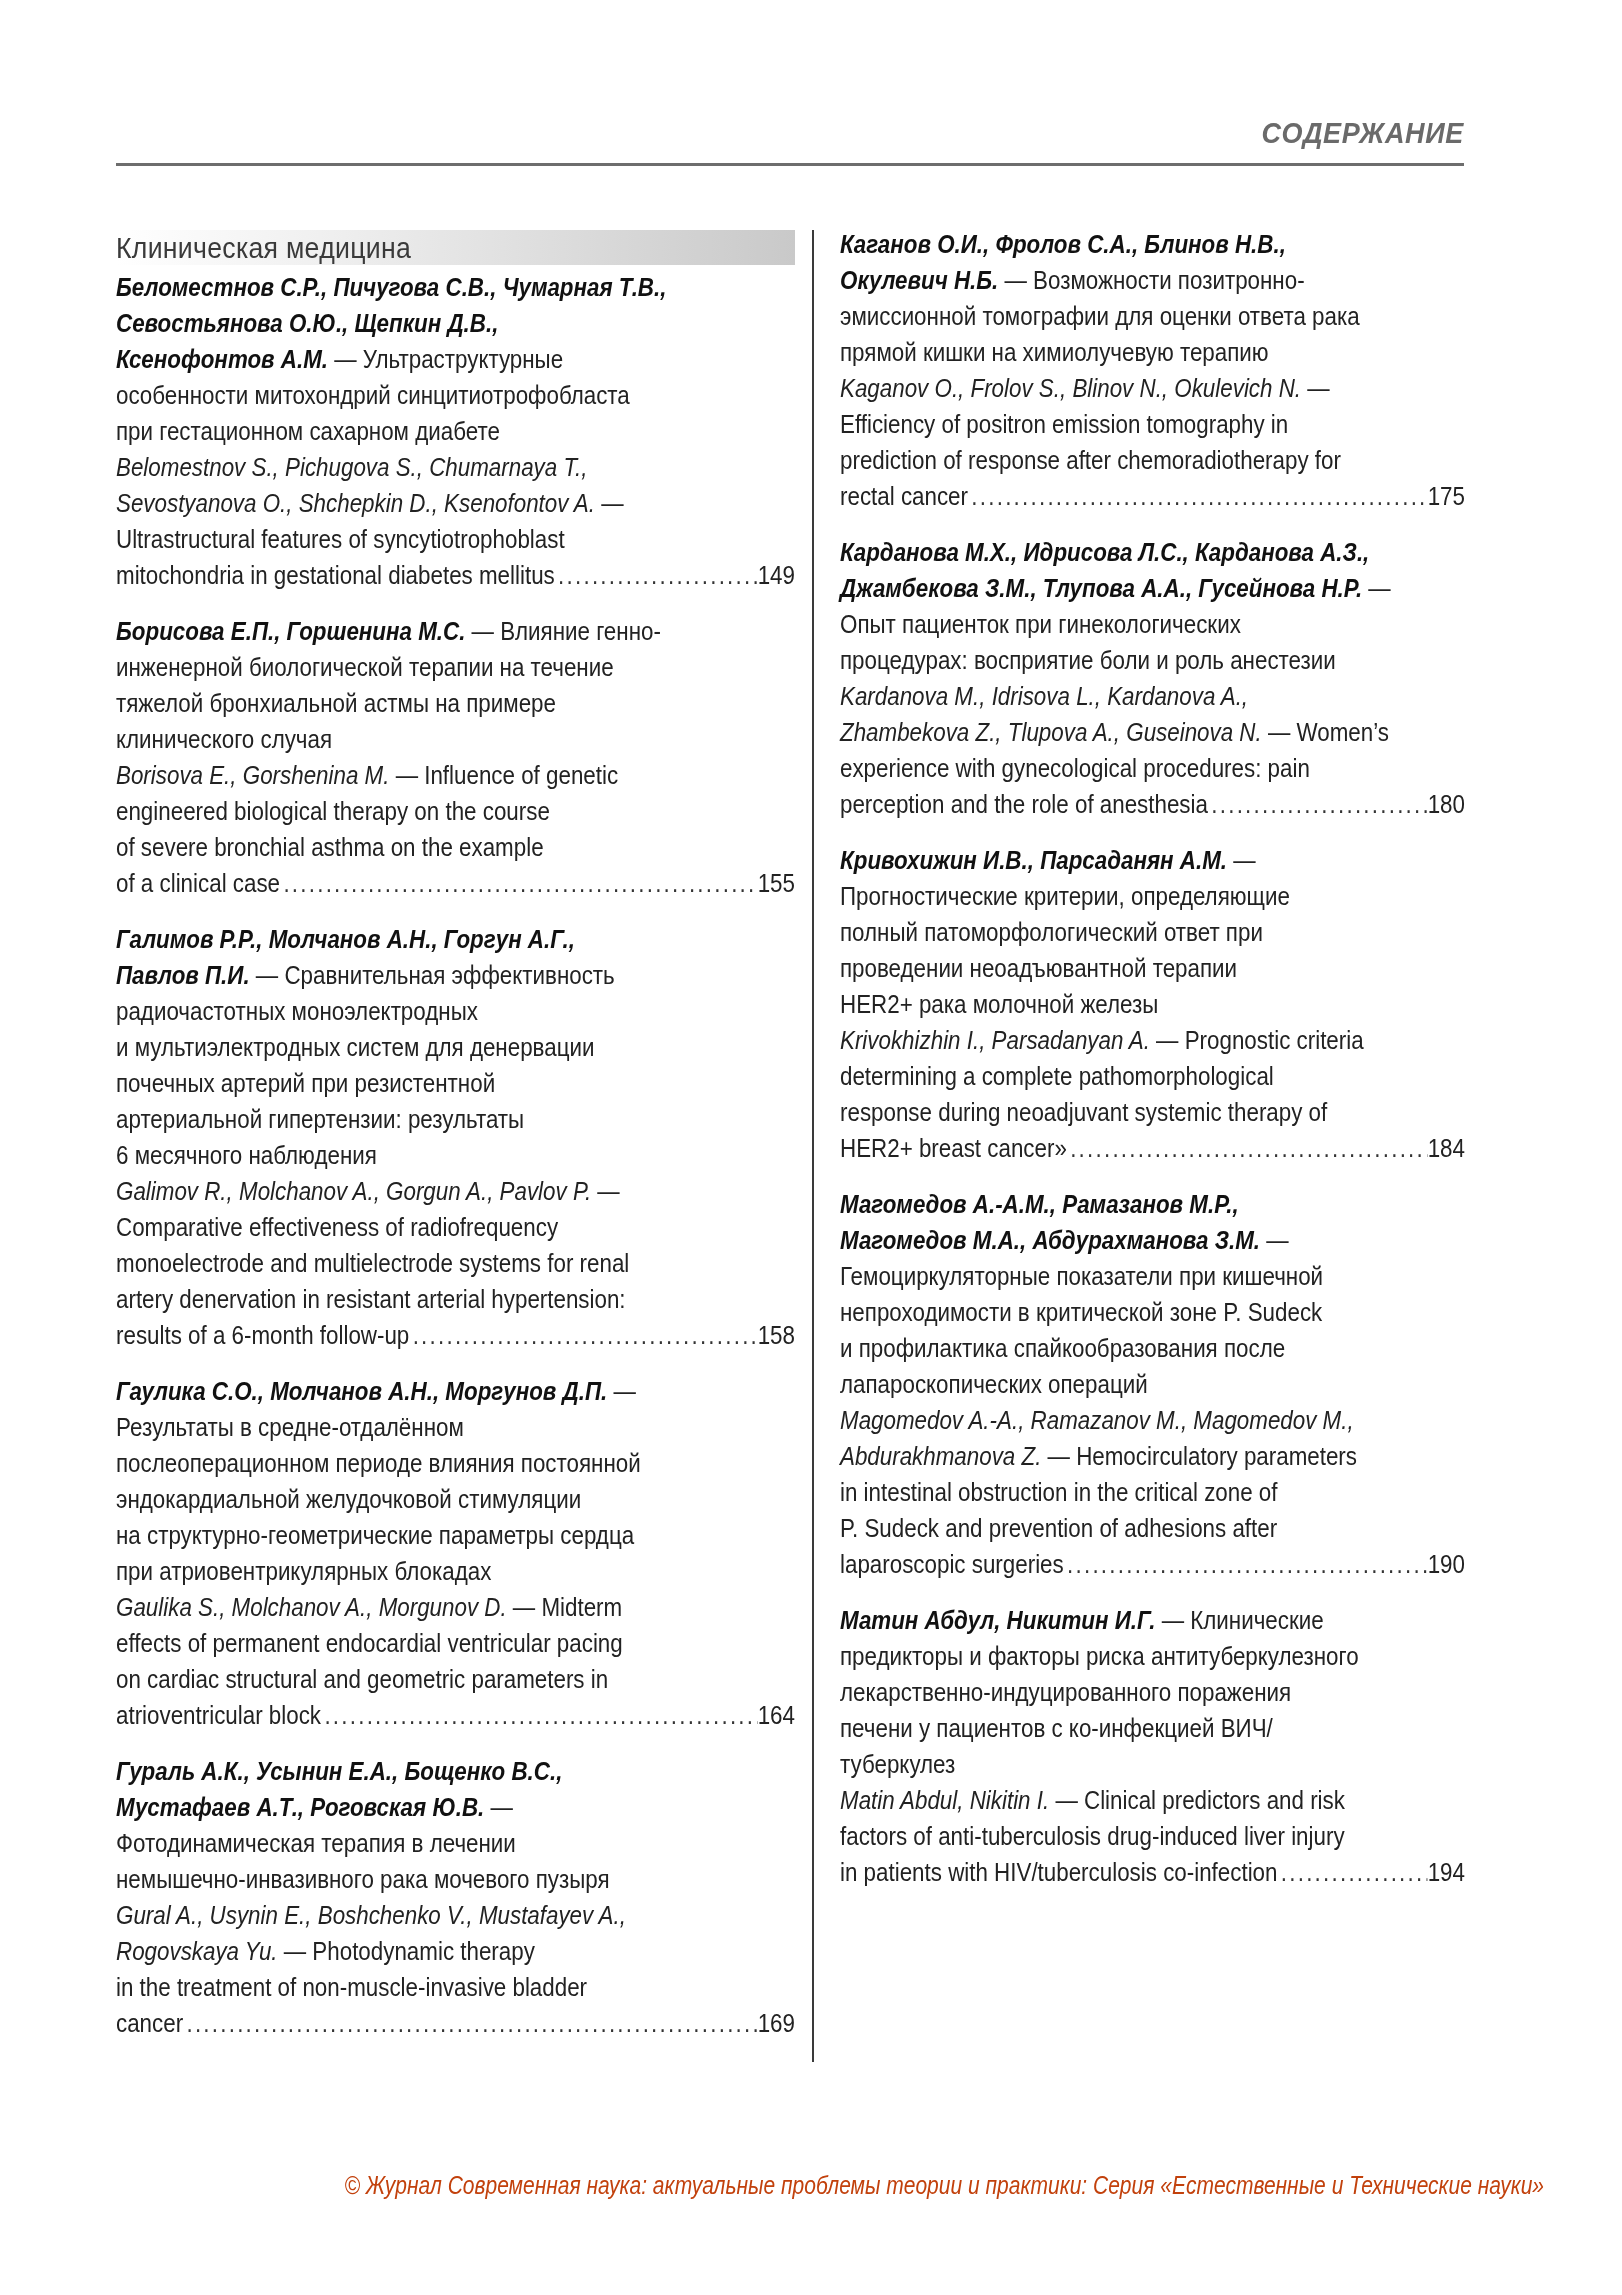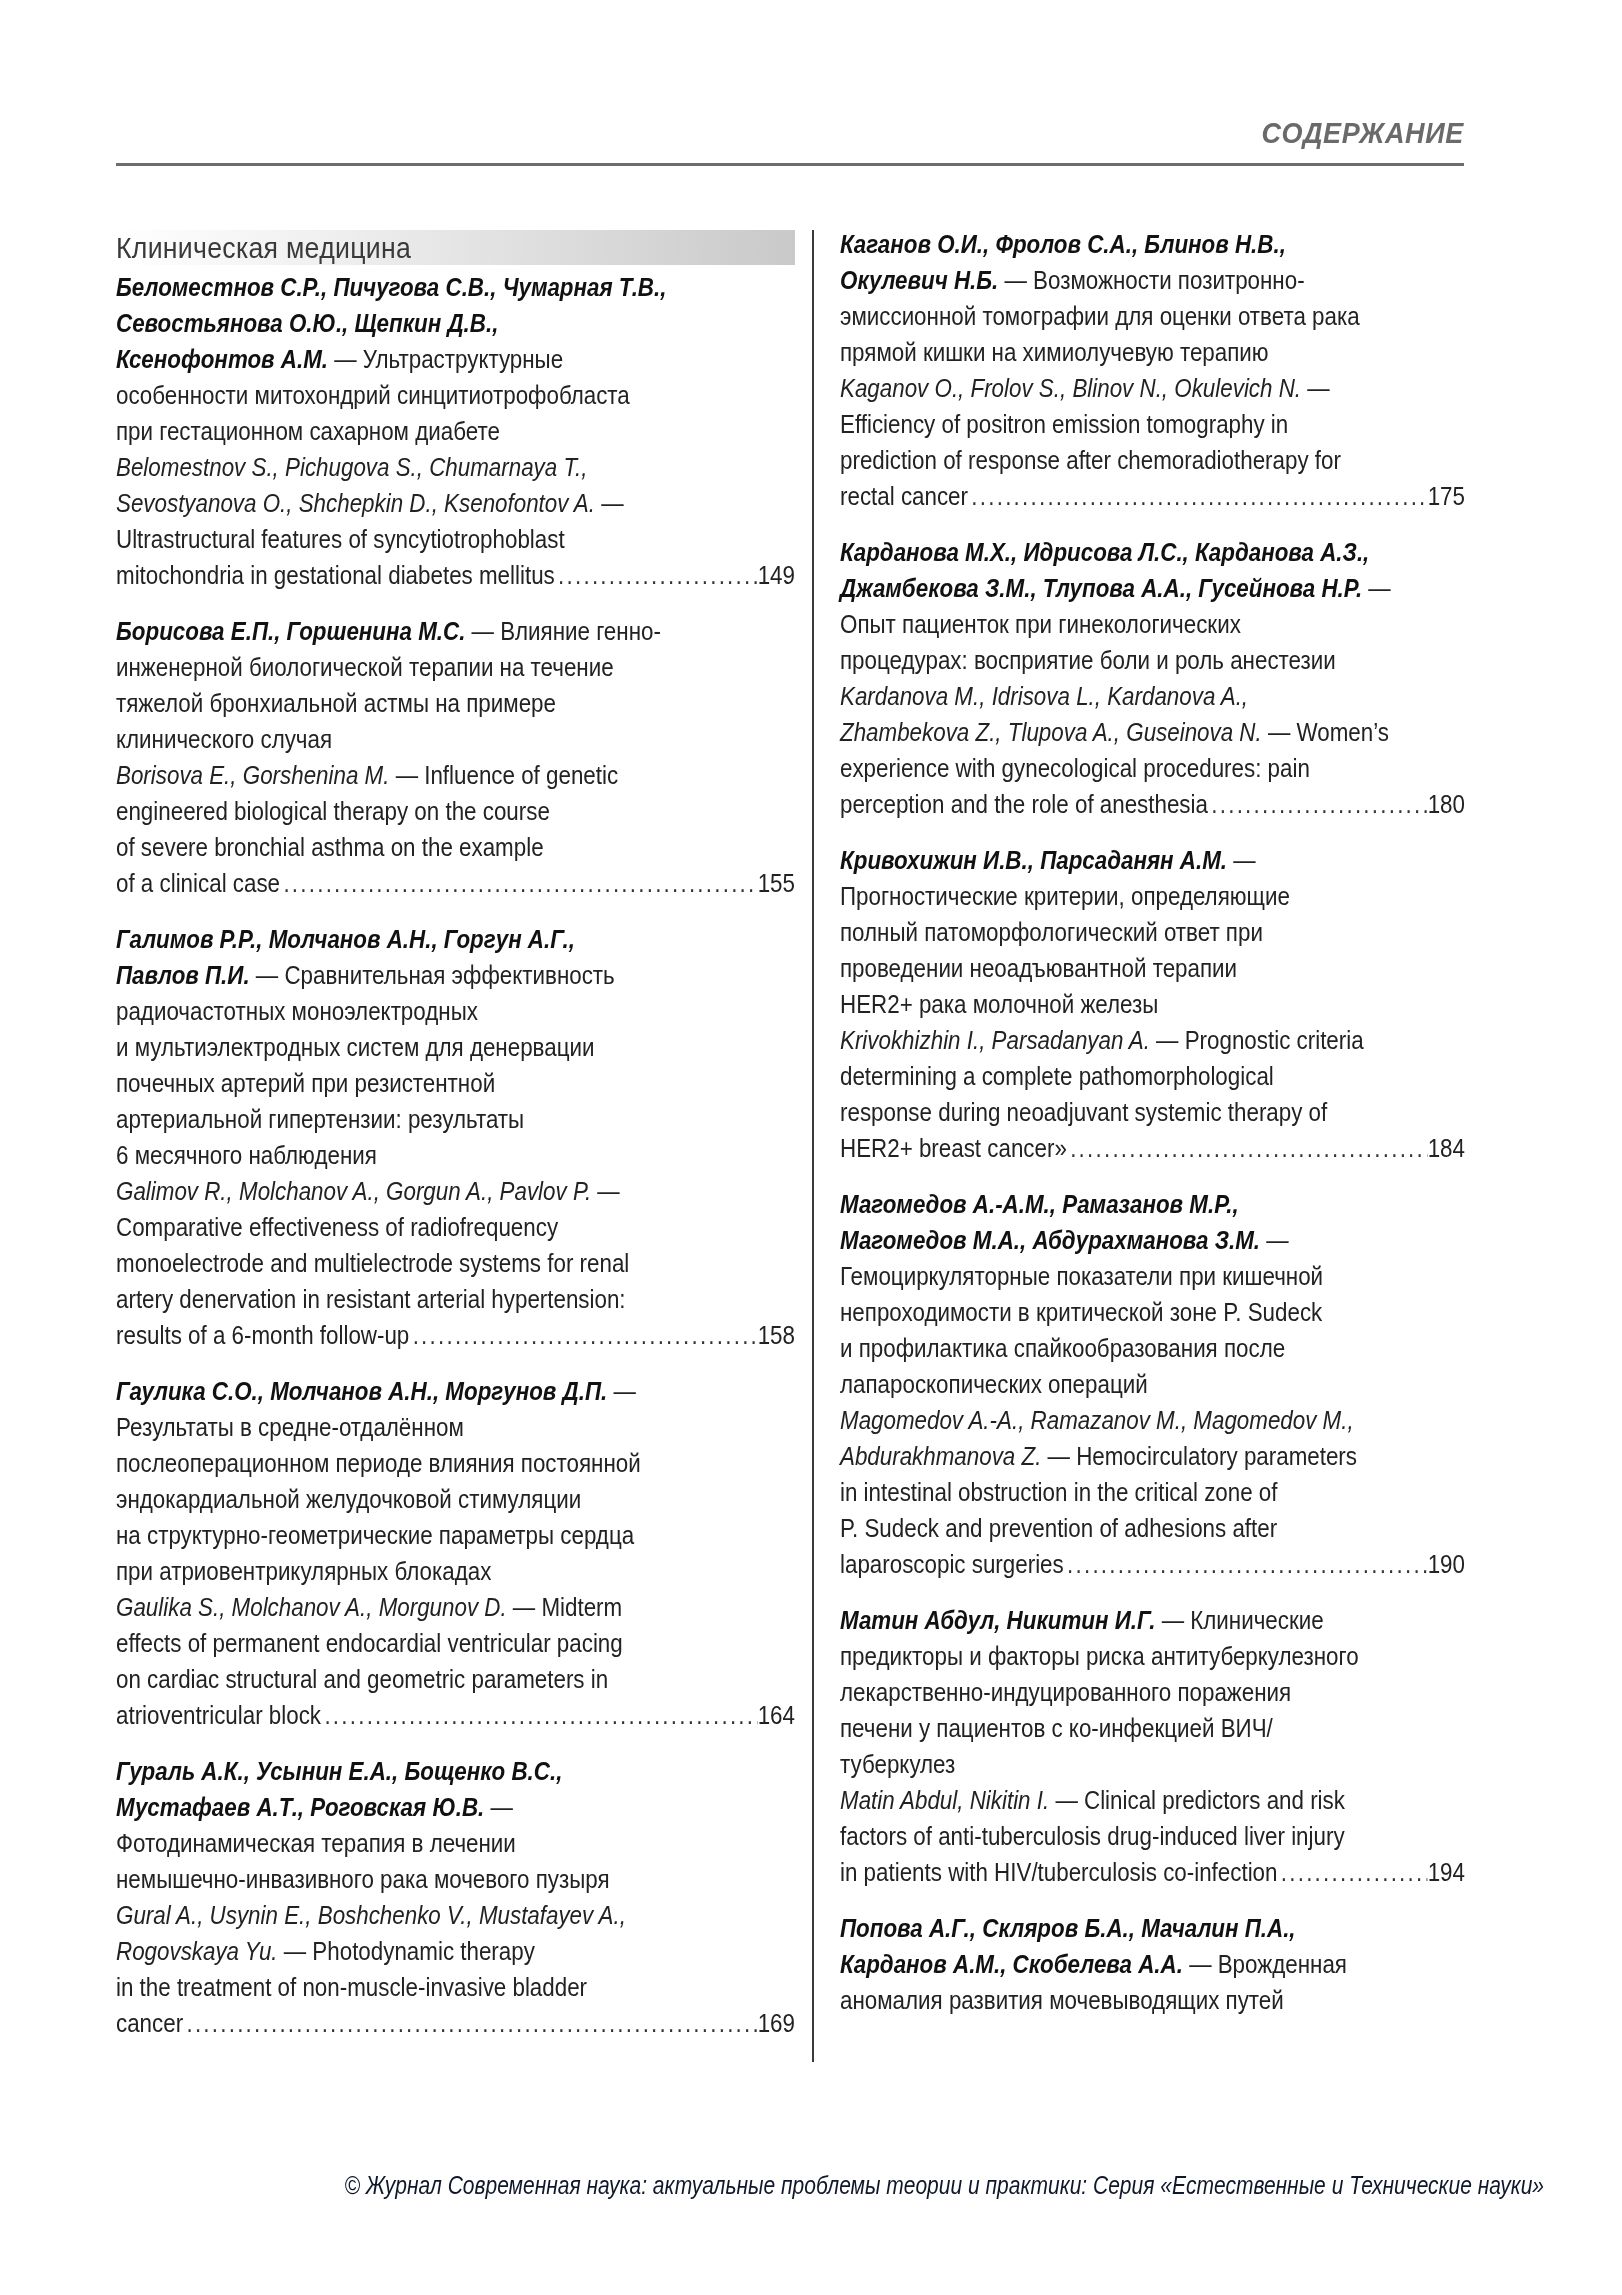--- a/index.html
+++ b/index.html
@@ -22,21 +22,21 @@
           transform:scaleX(0.86); transform-origin:left center; display:flex; }
   .col.left .line { width:calc(679px / 0.86); }
   .col.right .line { width:calc(625px / 0.86); }
   .seg-b { font-weight:bold; font-style:italic; color:#111; }
   .seg-i { font-style:italic; color:#222; }
   .seg-r { color:#222; }
   .seg { white-space:pre; }
   .leader { flex:1; overflow:hidden; white-space:nowrap; color:#333; padding:0 3.9px; letter-spacing:2.6px; }
   .page-num { color:#222; }
   .footer { position:absolute; left:116px; width:1348px; top:2171px; font-size:25px;
-            font-style:italic; color:#0f172a; text-align:right; white-space:nowrap; }
+            font-style:italic; color:#c2410c; text-align:right; white-space:nowrap; }
   .footer span { display:inline-block; transform:scaleX(0.84); transform-origin:right; }
 </style>
 </head>
 <body>
 
 <div class="hdr-title">СОДЕРЖАНИЕ</div>
 <div class="hdr-rule"></div>
 
 <div class="section-bar"></div>
 <div class="section-title">Клиническая медицина</div>
@@ -372,28 +372,16 @@
       </div>
       <div class="line">
         <span class="seg seg-r">factors of anti-tuberculosis drug-induced liver injury</span>
       </div>
       <div class="line">
         <span class="seg seg-r">in patients with HIV/tuberculosis co-infection</span>
         <span class="leader">........................................................................................................................................................................................................</span>
         <span class="page-num">194</span>
       </div>
     </div>
-    <div class="entry">
-      <div class="line">
-        <span class="seg seg-b">Попова А.Г., Скляров Б.А., Мачалин П.А.,</span>
-      </div>
-      <div class="line">
-        <span class="seg seg-b">Карданов А.М., Скобелева А.А.</span>
-        <span class="seg seg-r"> — Врожденная</span>
-      </div>
-      <div class="line">
-        <span class="seg seg-r">аномалия развития мочевыводящих путей</span>
-      </div>
-    </div>
   </div>
 
 <div class="footer"><span>© Журнал Современная наука: актуальные проблемы теории и практики: Серия «Естественные и Технические науки»</span></div>
 
 
 </body></html>

